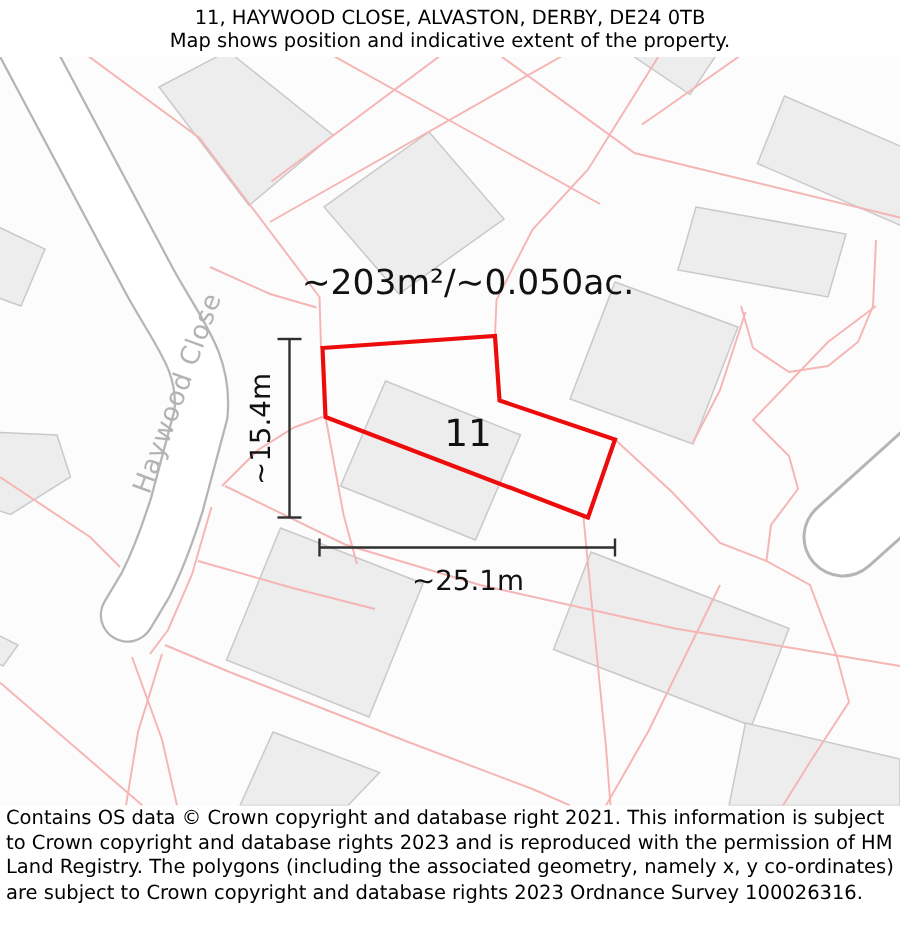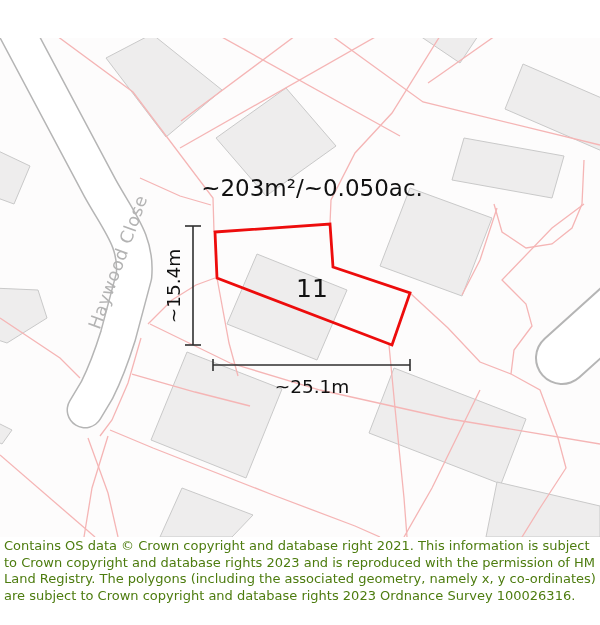--- a/index.html
+++ b/index.html
@@ -3,30 +3,34 @@
 <meta charset="utf-8">
 <style>
   html,body{margin:0;padding:0;background:#ffffff;}
   .page{position:relative;width:600px;height:625px;overflow:hidden;background:#ffffff;
         font-family:"DejaVu Sans","Liberation Sans",sans-serif;}
   .header{position:absolute;top:0;left:0;width:600px;height:38px;text-align:center;color:#000;}
   .header .title{font-size:13px;line-height:15px;padding-top:5px;white-space:nowrap;}
   .header .subtitle{font-size:13px;line-height:15px;white-space:nowrap;}
   .map-wrap{position:absolute;top:38px;left:0;width:600px;height:499px;background:#fdfcfc;}
   svg{display:block;}
-  .footer{position:absolute;top:537px;left:0;width:600px;height:88px;color:#4d7c0f;
+  .footer{position:absolute;top:537px;left:0;width:600px;height:88px;color:#000000;
           font-size:13px;line-height:16.6px;padding:1px 4px 0 4px;box-sizing:border-box;}
   text{font-family:"DejaVu Sans","Liberation Sans",sans-serif;}
   .map-label{fill:#111111;}
 </style>
 </head>
 <body>
 
 <div class="page">
 
+  <div class="header">
+    <div class="title">11, HAYWOOD CLOSE, ALVASTON, DERBY, DE24 0TB</div>
+    <div class="subtitle">Map shows position and indicative extent of the property.</div>
+  </div>
 
   <div class="map-wrap">
     <svg width="600" height="499" viewBox="0 0 600 499">
 
       <g stroke-width="1" fill="#eeeded" stroke="#c9c9c9">
         <polygon points="106,20 152,-4 222,52 166,99"></polygon>
         <polygon points="286,50 336,108 266,158 216,100"></polygon>
         <polygon points="420,-2 478,-2 460,25"></polygon>
         <polygon points="505,71 523,26 620,68 602,113"></polygon>
         <polygon points="464,100 564,118 552,160 452,142"></polygon>

